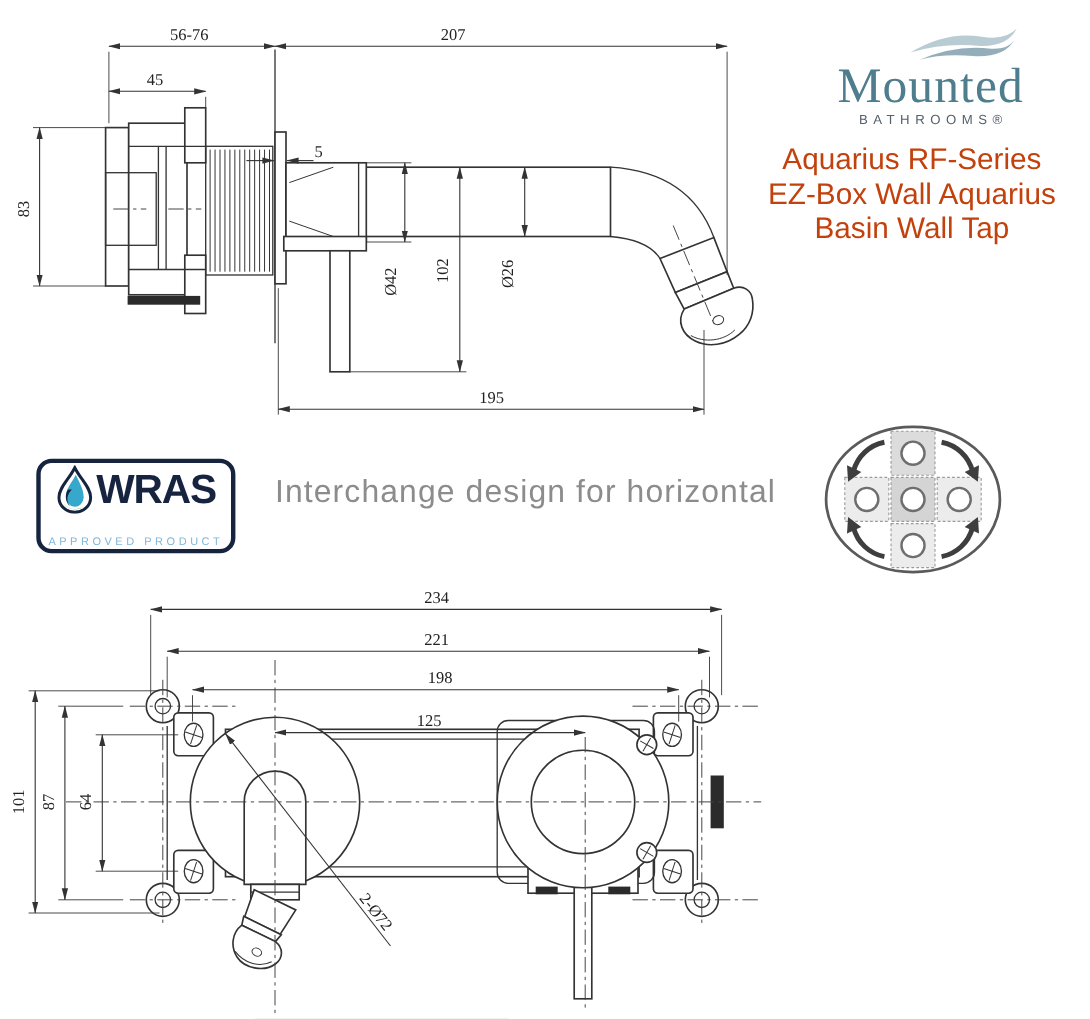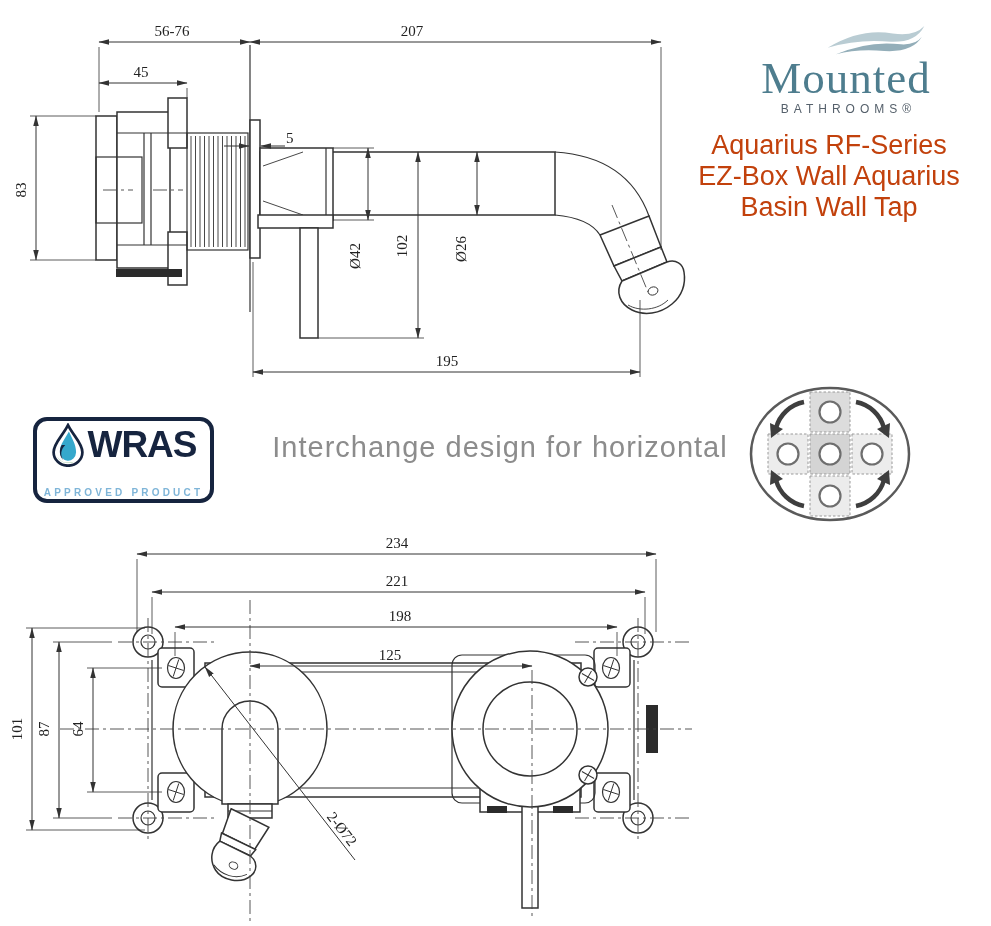--- a/index.html
+++ b/index.html
@@ -20,24 +20,24 @@
   .brand .tagline{font-size:12px;letter-spacing:5px;margin-top:4px;padding-left:5px;font-weight:normal;}
 
   .ptitle{position:absolute;left:668px;top:130px;width:322px;text-align:center;
           font-size:27px;line-height:31px;color:#c2410c;}
 
   .wras{position:absolute;left:33px;top:417px;width:181px;height:86px;box-sizing:border-box;
         border:4px solid #16243f;border-radius:14px;background:#fff;
         display:flex;flex-direction:column;align-items:center;justify-content:center;}
   .wras-row{display:flex;align-items:center;gap:1px;}
   .wras-name{font-size:37px;font-weight:bold;line-height:1;letter-spacing:-1px;}
-  .wras-sub{font-size:10px;font-weight:bold;letter-spacing:3.2px;margin-top:20px;}
+  .wras-sub{font-size:10px;font-weight:normal;letter-spacing:3.2px;margin-top:20px;}
 
   .note{position:absolute;left:250px;top:428px;width:500px;
-        font-size:29px;line-height:39px;letter-spacing:1px;text-align:center;}
+        font-size:29px;line-height:39px;letter-spacing:1px;}
 
   .roticon{position:absolute;left:746px;top:382px;}
 </style>
 </head>
 <body>
 
 <div class="page">
 
   <svg style="position:absolute;left:0;top:0;" width="700" height="406" viewBox="0 0 700 406">
     <defs>

